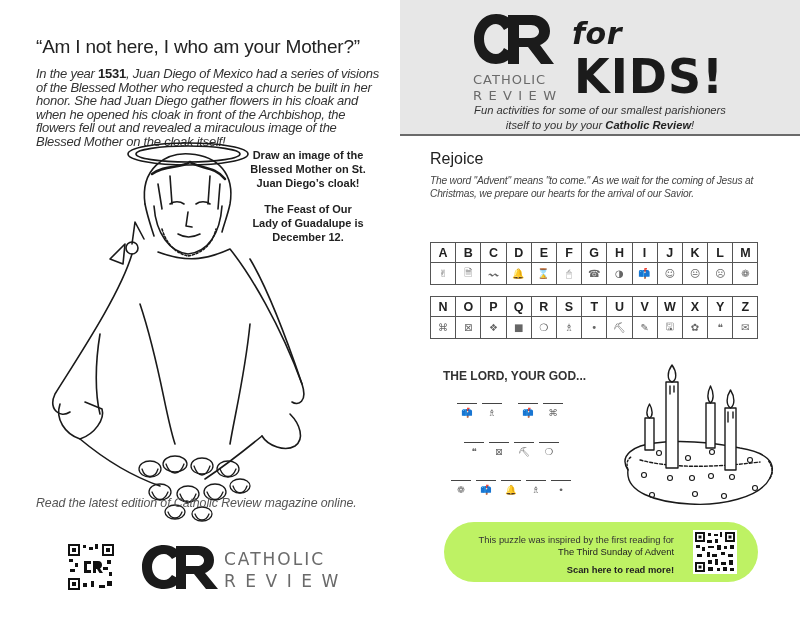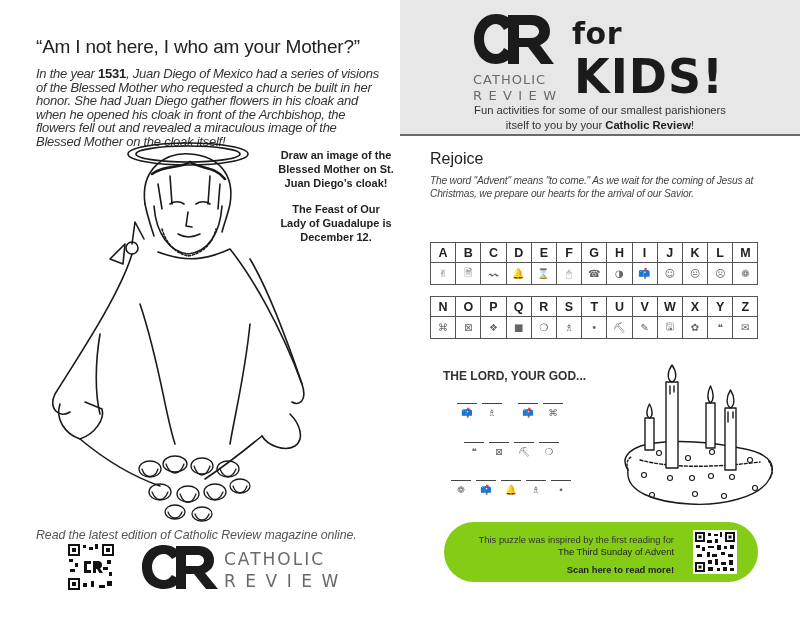--- a/index.html
+++ b/index.html
@@ -4,35 +4,35 @@
 <style>
   * { box-sizing: border-box; margin: 0; padding: 0; }
   html, body { width: 800px; height: 618px; background: #ffffff; overflow: hidden; }
   body { position: relative; font-family: "Liberation Sans", sans-serif; color: #222; }
 
   
   .left { position: absolute; left: 0; top: 0; width: 400px; height: 490px; background: #fff; }
   .quote-title { position: absolute; left: 36px; top: 36px; font-size: 19px; color: #222; letter-spacing: -0.2px; }
   .story { position: absolute; left: 36px; top: 67px; width: 346px; font-size: 13px; line-height: 13.6px; font-style: italic; color: #333; letter-spacing: -0.25px; }
   .story b { font-style: normal; color: #222; }
-  .draw-note { position: absolute; left: 250px; top: 148px; width: 116px; text-align: center; font-size: 11px; line-height: 14px; font-weight: bold; color: #222; margin-left: 28px; }
+  .draw-note { position: absolute; left: 250px; top: 148px; width: 116px; text-align: center; font-size: 11px; line-height: 14px; font-weight: bold; color: #222; }
   .draw-note .gap { display: block; height: 12px; }
   .illustration { position: absolute; left: 40px; top: 134px; width: 290px; height: 390px; }
-  .read-latest { position: absolute; left: 36px; top: 496px; font-size: 12.4px; font-style: italic; color: #555; letter-spacing: -0.1px; margin-top: 32px; }
+  .read-latest { position: absolute; left: 36px; top: 496px; font-size: 12.4px; font-style: italic; color: #555; letter-spacing: -0.1px; }
   .qr-left { position: absolute; left: 67px; top: 543px; width: 48px; height: 48px; }
   .logo-bottom { position: absolute; left: 140px; top: 542px; width: 200px; height: 50px; }
   .copyright { position: absolute; left: 120px; top: 597px; font-size: 12px; color: #333; }
 
   
   .right { position: absolute; left: 400px; top: 0; width: 400px; height: 618px; background: #fff; }
   .header-panel { position: absolute; left: 0; top: 0; width: 400px; height: 136px; background: #e7e7e7; border-bottom: 2px solid #6a6a6a; }
   .logo-top { position: absolute; left: 72px; top: 12px; width: 88px; height: 90px; }
-  .for-text { position: absolute; left: 172px; top: 16px; font-family: "DejaVu Sans", sans-serif; font-weight: bold; font-size: 30px; color: #1b1b1b; letter-spacing: 0.5px; }
+  .for-text { position: absolute; left: 172px; top: 16px; font-family: "DejaVu Sans", sans-serif; font-weight: bold; font-size: 30px; color: #1b1b1b; letter-spacing: 0.5px; font-style: italic; }
   .kids-text { position: absolute; left: 174px; top: 49px; font-family: "DejaVu Sans", sans-serif; font-weight: bold; font-size: 46px; color: #1b1b1b; letter-spacing: 1px; transform: scaleY(1.05); }
-  .tagline { position: absolute; left: 0; top: 103px; width: 400px; text-align: center; font-size: 11.2px; line-height: 14.5px; color: #333; }
+  .tagline { position: absolute; left: 0; top: 103px; width: 400px; text-align: center; font-size: 11.2px; line-height: 14.5px; font-style: italic; color: #333; }
   .tagline b { color: #222; }
 
   .rejoice { position: absolute; left: 30px; top: 150px; font-size: 16px; color: #222; }
   .advent-text { position: absolute; left: 30px; top: 174px; width: 350px; font-size: 10.2px; line-height: 13.2px; font-style: italic; color: #444; letter-spacing: -0.2px; }
   .decode-instr { position: absolute; left: 30px; top: 213px; font-size: 10.4px; font-weight: bold; color: #222; }
 
   .key-table { position: absolute; left: 30px; border-collapse: collapse; }
   .key-table td { width: 25.2px; border: 1.5px solid #555; text-align: center; vertical-align: middle; }
   .key-table .letter { height: 20px; font-weight: bold; font-size: 12.5px; color: #222; }
   .key-table .sym { height: 22px; font-size: 10px; color: #666; font-family: "DejaVu Sans", sans-serif; }
@@ -40,21 +40,21 @@
   .key-row2 { top: 296px; }
 
   .puzzle-heading { position: absolute; left: 43px; top: 369px; font-size: 12px; font-weight: bold; color: #333; }
   .puzzle-word { position: absolute; display: flex; gap: 5px; }
   .blank { width: 20px; display: flex; flex-direction: column; align-items: center; }
   .blank .line { width: 20px; border-top: 1.6px solid #444; height: 4px; }
   .blank .glyph { font-size: 9.5px; color: #666; font-family: "DejaVu Sans", sans-serif; line-height: 12px; }
 
   .wreath { position: absolute; left: 210px; top: 360px; width: 170px; height: 150px; }
 
-  .inspired-box { position: absolute; left: 44px; top: 522px; width: 314px; height: 60px; background: #84cc16; border-radius: 30px; }
+  .inspired-box { position: absolute; left: 44px; top: 522px; width: 314px; height: 60px; background: #bef264; border-radius: 30px; }
   .inspired-text { position: absolute; right: 84px; top: 12px; text-align: right; font-size: 9.4px; line-height: 12px; color: #333; }
   .inspired-text .bold { font-weight: normal; color: #222; }
   .inspired-text .scan { font-weight: bold; color: #222; margin-top: 6px; display: block; }
   .qr-right { position: absolute; left: 249px; top: 8px; width: 44px; height: 44px; background: #fff; padding: 2px; }
 </style>
 </head>
 <body>
 
 <div class="left">
   <div class="quote-title">“Am I not here, I who am your Mother?”</div>

